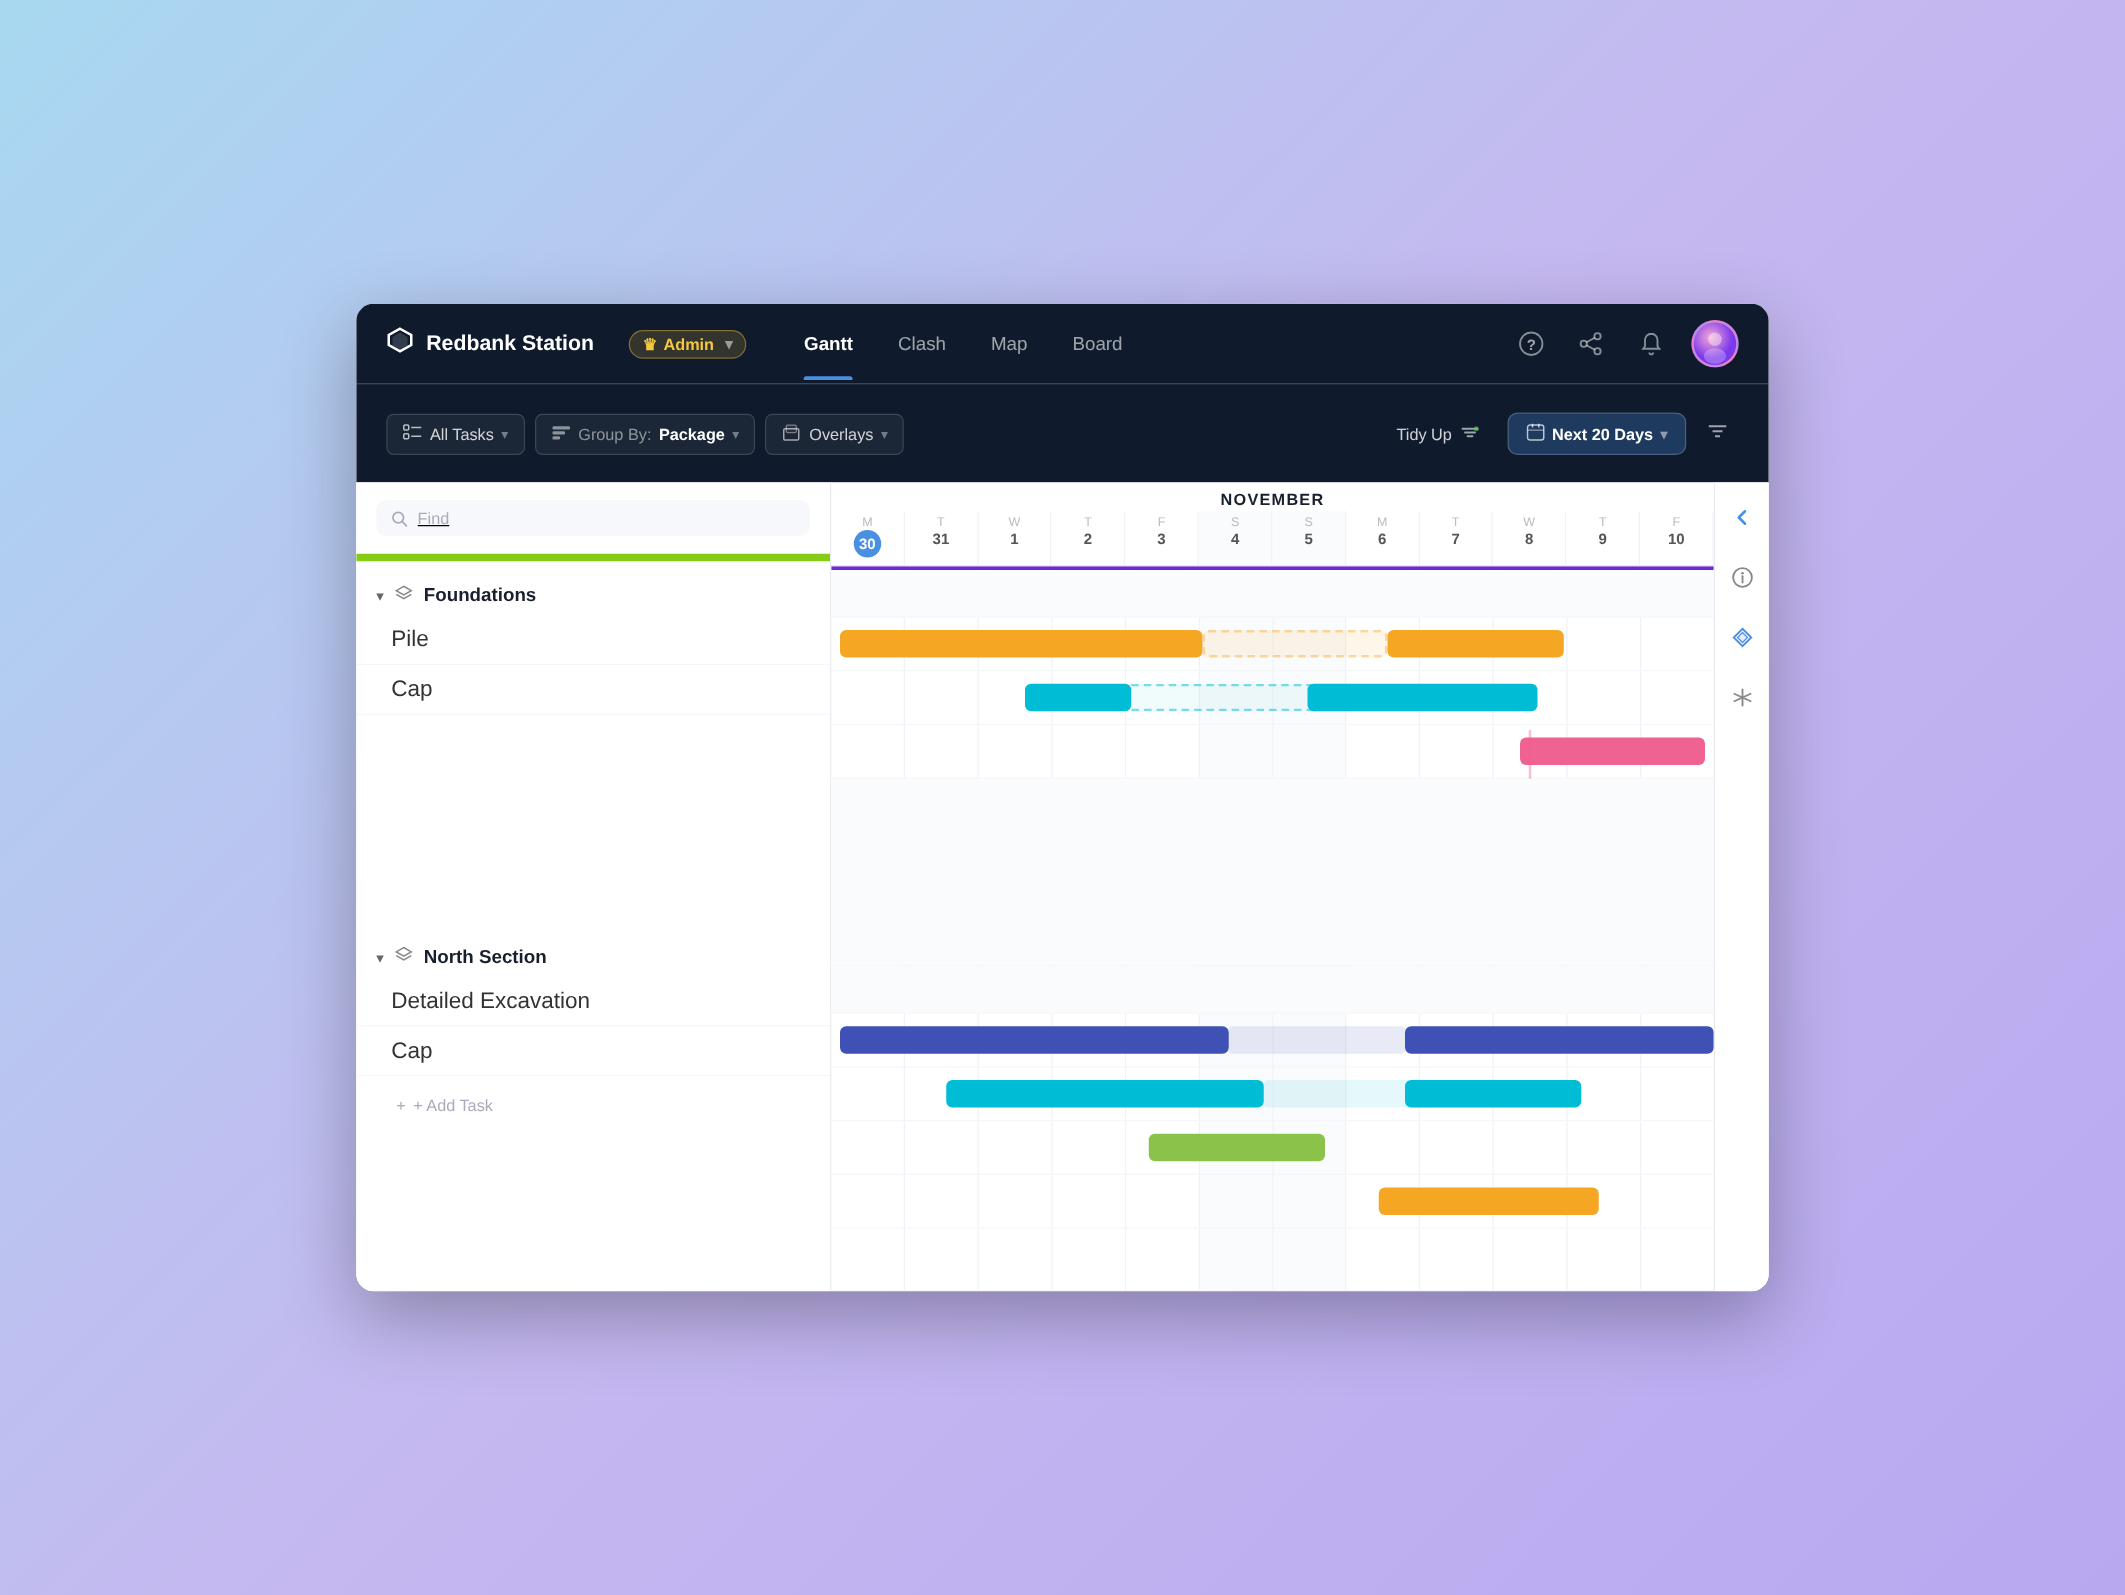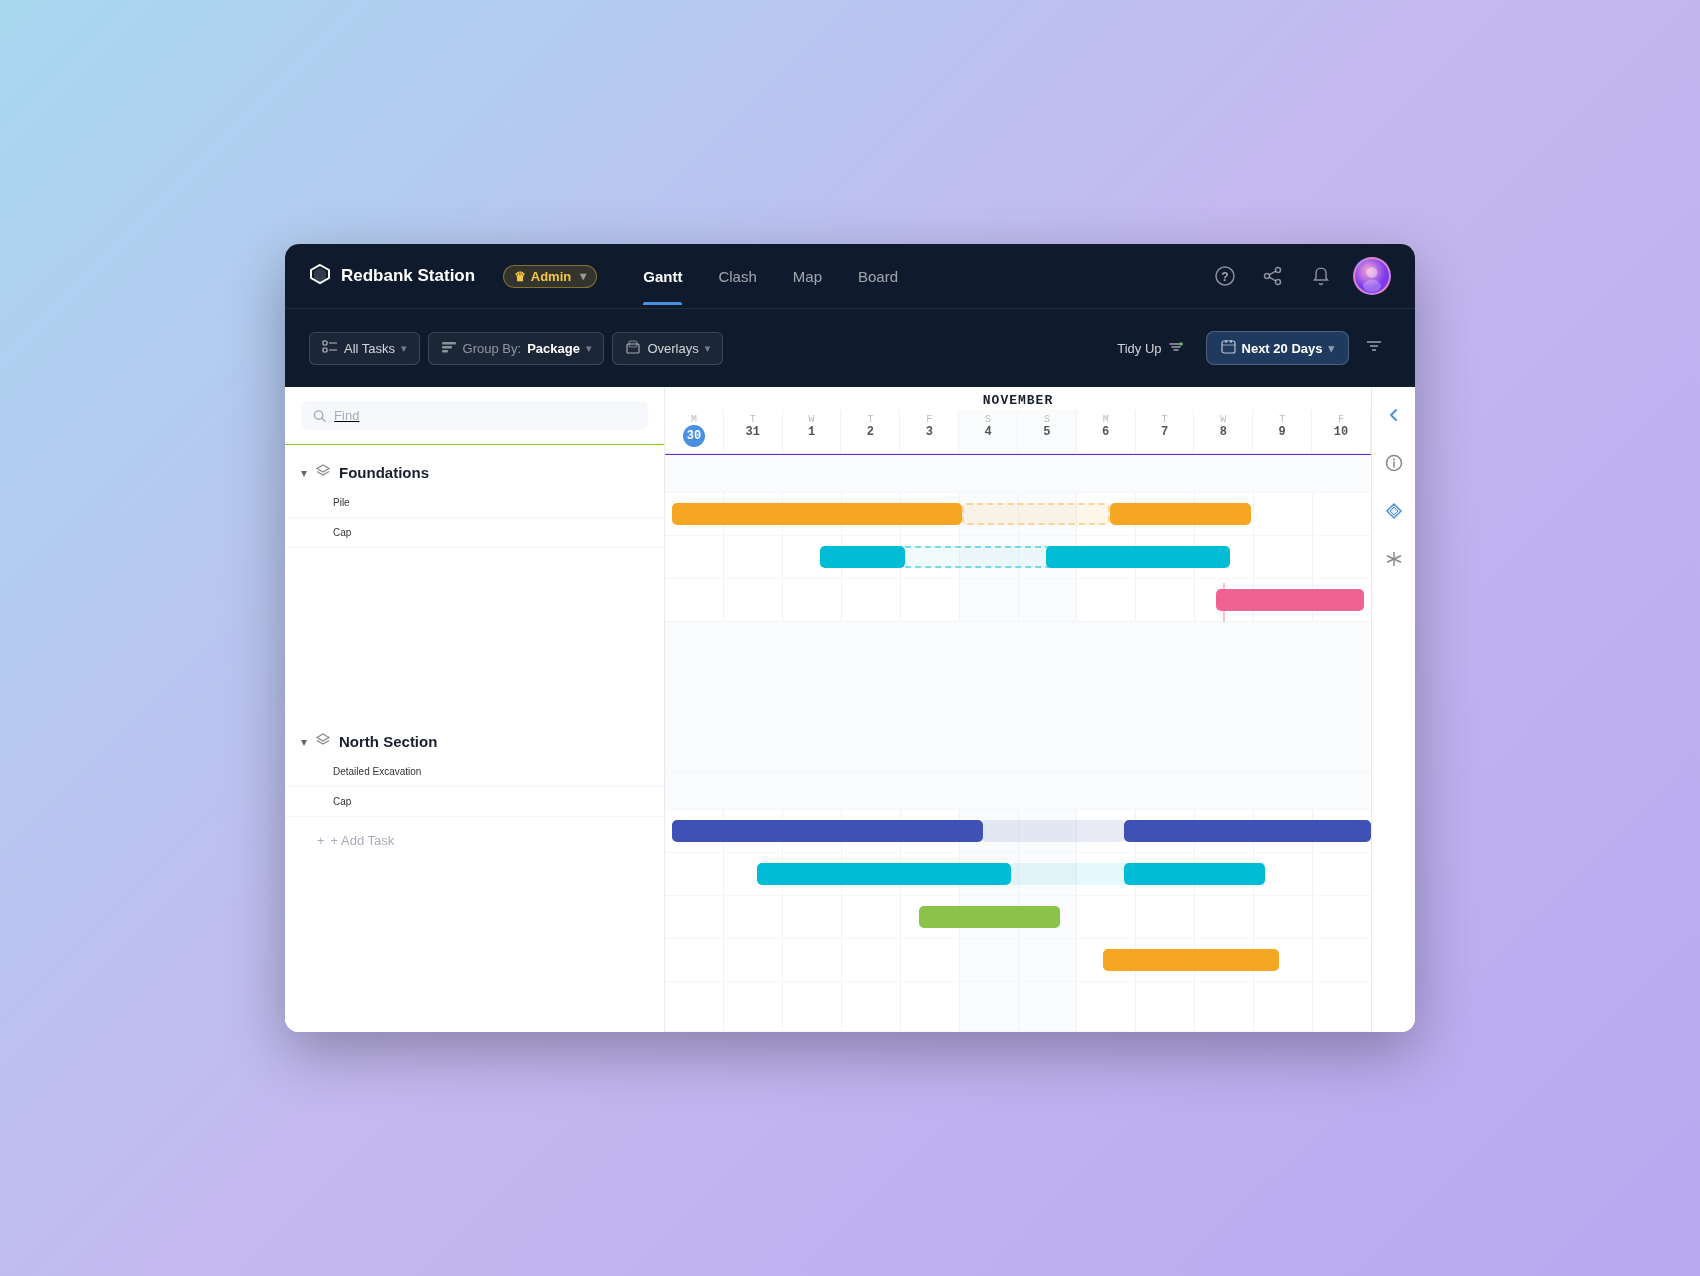--- a/index.html
+++ b/index.html
@@ -189,21 +189,21 @@
     }
     
     .left-panel {
       width: 380px;
       min-width: 380px;
       border-right: 1px solid #e8eaf0;
       background: white;
     }
     .search-bar {
       padding: 14px 16px;
-      border-bottom: 1px solid #84cc16;
+      border-bottom: 6px solid #84cc16;
       text-decoration: underline;
     }
     .search-input-wrap {
       display: flex;
       align-items: center;
       gap: 8px;
       background: #f7f8fc;
       border-radius: 8px;
       padding: 7px 12px;
     }
@@ -236,22 +236,22 @@
     }
     .group-title {
       font-size: 15px;
       font-weight: 700;
       color: #1a1f2e;
     }
     .task-list { padding: 0 0 8px; }
     .task-row {
       display: flex;
       align-items: center;
-      padding: 9px 16px 9px 48px;
-      font-size: 10px;
+      padding: 9px 16px 9px 28px;
+      font-size: 18px;
       color: #333;
       cursor: pointer;
       border-bottom: 1px solid #f5f6fa;
     }
     .add-task-row {
       display: flex;
       align-items: center;
       gap: 6px;
       padding: 8px 16px 8px 32px;
       color: #aab;
@@ -259,23 +259,22 @@
       cursor: pointer;
     }
     
     .gantt-area {
       flex: 1;
       overflow: hidden;
       position: relative;
     }
     
     .calendar-header {
-      border-bottom: 1px solid #6d28d9;
+      border-bottom: 3px solid #6d28d9;
       background: white;
-      font-family: Liberation Mono, monospace;
     }
     .month-row {
       padding: 6px 0 2px;
       text-align: center;
       font-size: 13px;
       font-weight: 700;
       color: #1a1f2e;
       letter-spacing: 1px;
     }
     .days-row {

